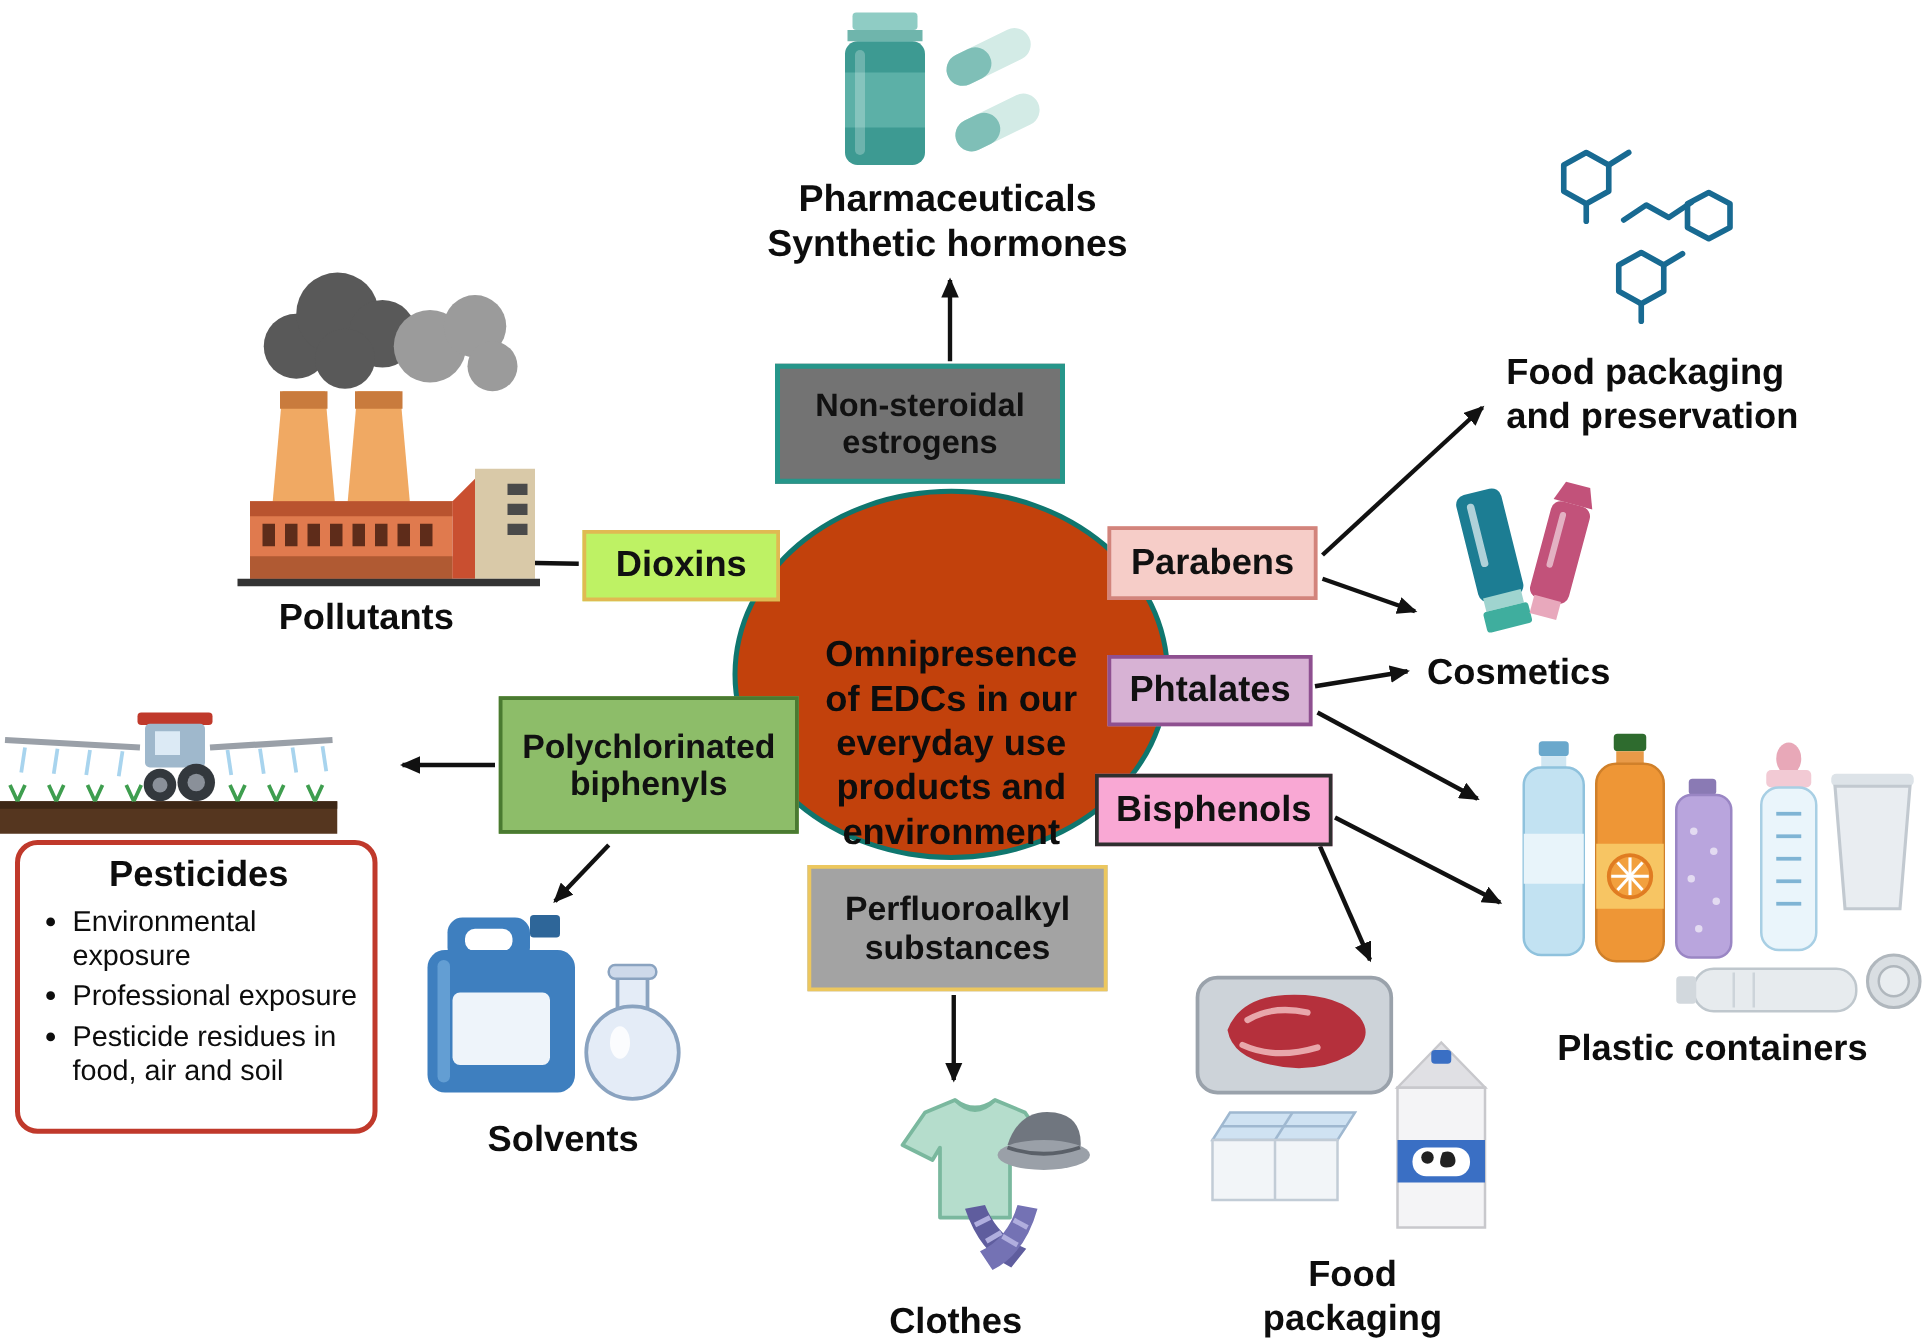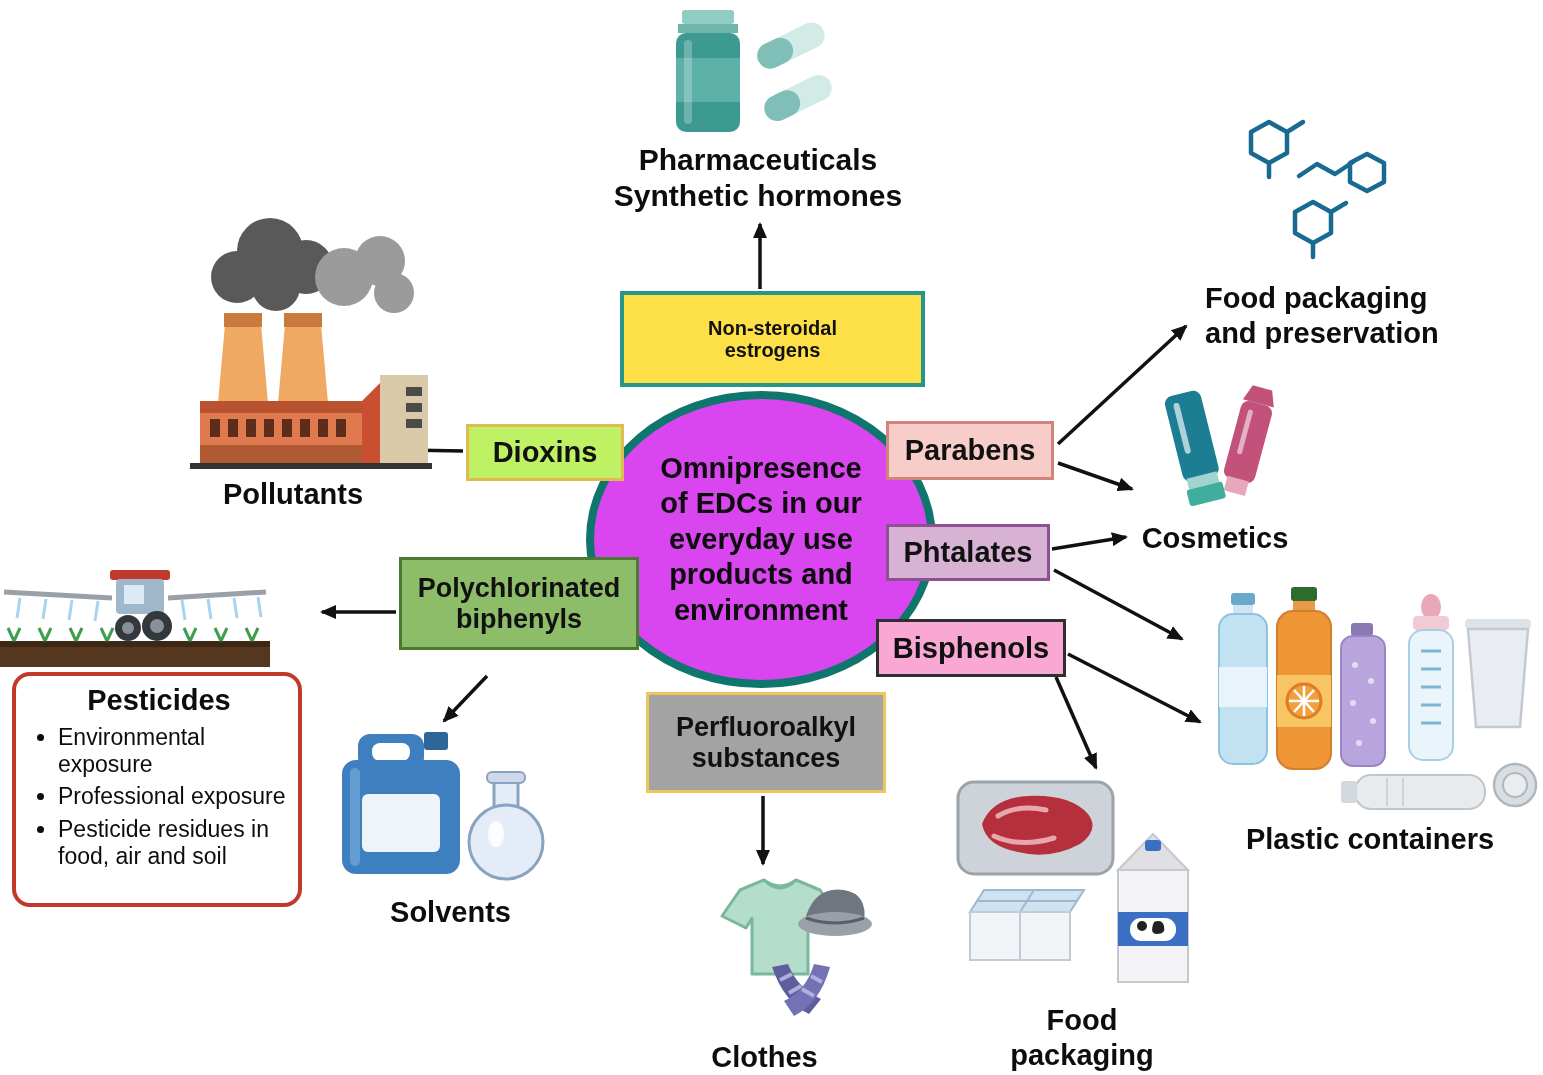--- a/index.html
+++ b/index.html
@@ -3,35 +3,35 @@
 <meta charset="utf-8">
 <style>
   * { margin:0; padding:0; box-sizing:border-box; }
   html,body { background:#ffffff; font-family:"Liberation Sans", sans-serif; color:#0d0d0d; }
   .canvas { position:relative; width:1543px; height:1075px; background:#fff; overflow:hidden; }
 
   .arrows { position:absolute; left:0; top:0; width:1543px; height:1075px; z-index:2; pointer-events:none; }
 
   .center-ellipse{
     position:absolute; left:586px; top:391px; width:350px; height:297px;
-    background:#d946ef; border:8px solid #0f766e; border-radius:50%;
-    display:flex; align-items:center; justify-content:center; z-index:1;
+    background:#c2410c; border:4px solid #0f766e; border-radius:50%;
+    display:flex; align-items:flex-end; justify-content:center; z-index:1;
   }
   .center-label{ font-size:29px; font-weight:bold; line-height:1.22; text-align:center; white-space:pre-line; }
 
   .box{
     position:absolute; display:flex; align-items:center; justify-content:center;
     text-align:center; font-weight:bold; white-space:pre-line; z-index:3; line-height:1.12; color:#111;
   }
-  .box-nonsteroidal{ left:620px; top:291px; width:305px; height:96px; background:#fde047; border:4px solid #26968a; font-size:20px; }
+  .box-nonsteroidal{ left:620px; top:291px; width:232px; height:96px; background:#737373; border:4px solid #26968a; font-size:26px; }
   .box-dioxins   { left:466px; top:424px; width:158px; height:57px; background:#bef264; border:3px solid #e0ba52; font-size:29px; }
   .box-parabens  { left:886px; top:421px; width:168px; height:59px; background:#f6cdc8; border:3px solid #d2847c; font-size:29px; }
   .box-phtalates { left:886px; top:524px; width:164px; height:57px; background:#d7b2d4; border:3px solid #8e5090; font-size:29px; }
   .box-bisphenols{ left:876px; top:619px; width:190px; height:58px; background:#f9a8d4; border:3px solid #2f2f2f; font-size:29px; }
-  .box-pcb       { left:399px; top:557px; width:240px; height:93px; background:#8dbd69; border:3px solid #4a7a31; font-size:27px; }
+  .box-pcb       { left:399px; top:557px; width:240px; height:110px; background:#8dbd69; border:3px solid #4a7a31; font-size:27px; }
   .box-pfas      { left:646px; top:692px; width:240px; height:101px; background:#a3a3a3; border:3px solid #ecc75e; font-size:27px; }
 
   .lbl{ position:absolute; font-weight:bold; text-align:center; white-space:pre-line; z-index:2; font-size:29px; line-height:1.2; }
   .lbl-pharma    { left:558px;  top:142px;  width:400px; font-size:30px; }
   .lbl-pollutants{ left:198px;  top:477px;  width:190px; }
   .lbl-fpp       { left:1205px; top:281px;  width:250px; text-align:left; }
   .lbl-cosmetics { left:1140px; top:521px;  width:150px; }
   .lbl-plastic   { left:1245px; top:822px;  width:250px; }
   .lbl-foodpack  { left:972px;  top:1003px; width:220px; }
   .lbl-clothes   { left:702px;  top:1040px; width:125px; }

